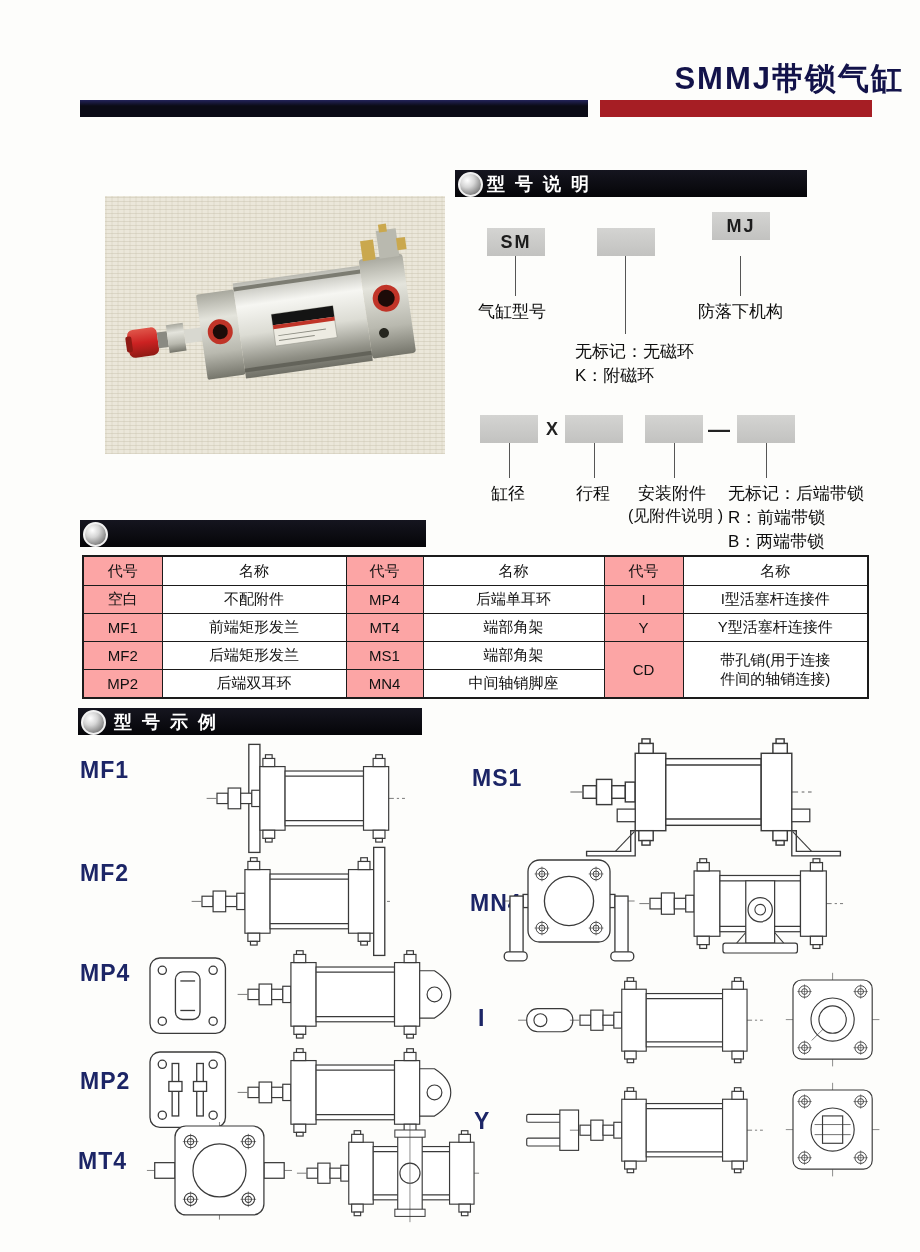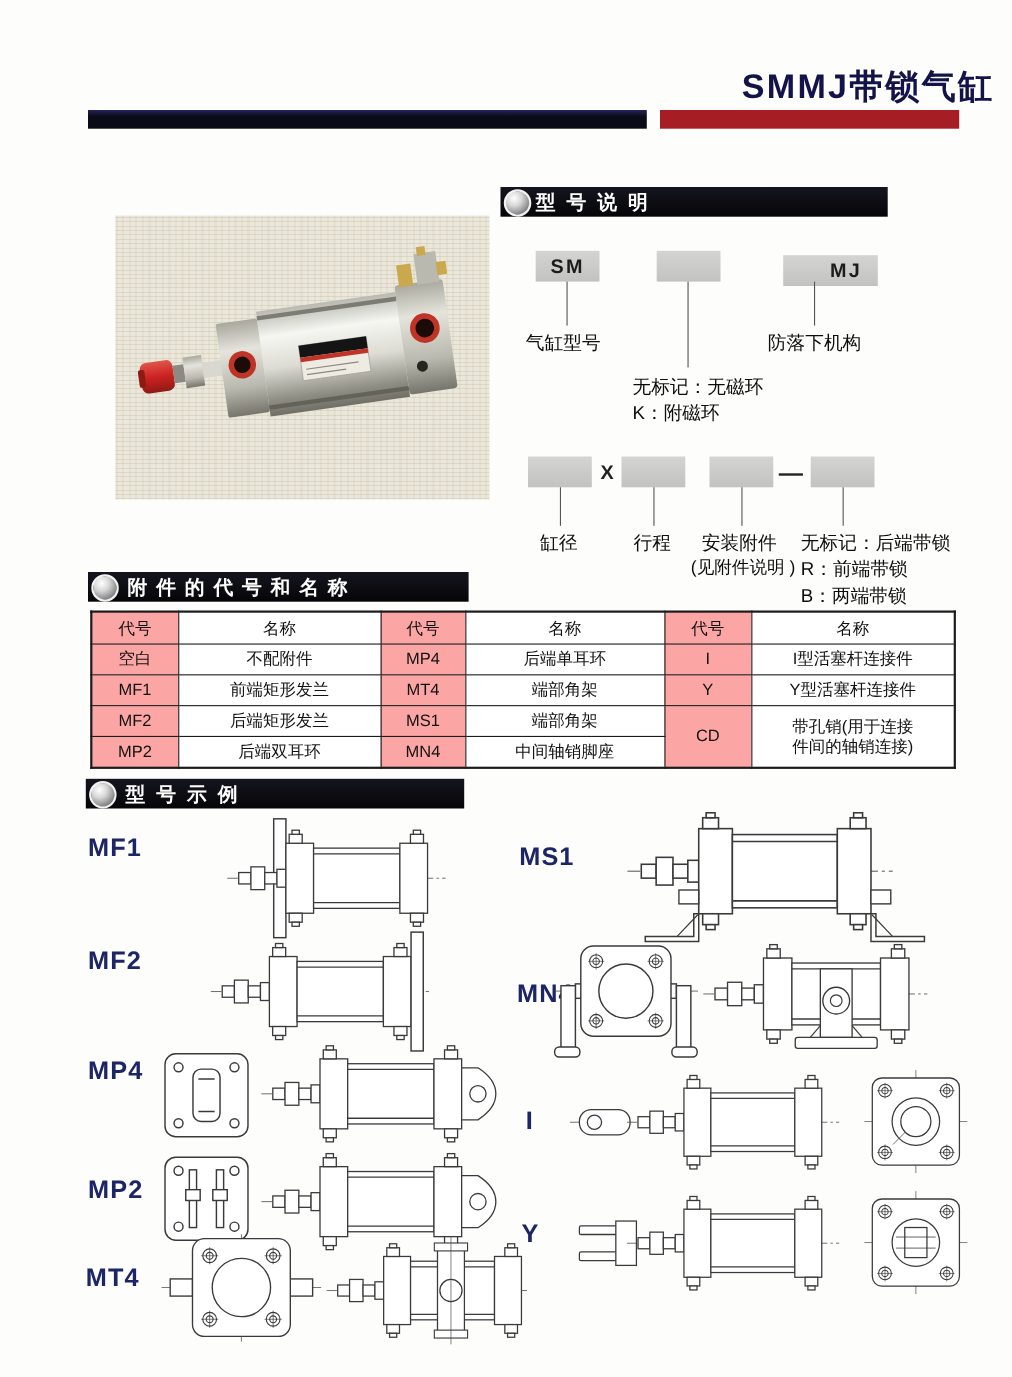--- a/index.html
+++ b/index.html
@@ -134,21 +134,21 @@
   </svg>
 </div>
 
 <div class="sec-hdr" style="left:455px;top:170px;width:320px;padding-left:32px;">
   <span class="sphere"></span>
   <span>型号说明</span>
 </div>
 
 <div class="gbox" style="left:487px;top:228px;">SM</div>
 <div class="gbox" style="left:597px;top:228px;"></div>
-<div class="gbox" style="left:712px;top:232px;padding-left:28px;">MJ</div>
+<div class="gbox" style="left:712px;top:212px;">MJ</div>
 
 <div class="vline" style="left:515px;top:256px;height:40px;"></div>
 <div class="vline" style="left:625px;top:256px;height:78px;"></div>
 <div class="vline" style="left:740px;top:256px;height:40px;"></div>
 
 <div class="lbl" style="left:478px;top:300px;">气缸型号</div>
 <div class="lbl" style="left:698px;top:300px;">防落下机构</div>
 
 <div class="lbl notes-right" style="left:575px;top:340px;width:160px;">
   <div>无标记：无磁环</div>
@@ -173,21 +173,20 @@
 <div class="lbl small" style="left:628px;top:506px;">(见附件说明 )</div>
 
 <div class="lbl notes-right" style="left:728px;top:482px;width:142px;">
   <div>无标记：后端带锁</div>
   <div>R：前端带锁</div>
   <div>B：两端带锁</div>
 </div>
 
 <div class="sec-hdr" style="left:80px;top:520px;width:310px;letter-spacing:8px;">
   <span class="sphere"></span>
-  <span>附件的代号和名称</span>
 </div>
 
 <table class="acc-table">
   <colgroup>
       <col style="width:79px">
       <col style="width:184px">
       <col style="width:77px">
       <col style="width:181px">
       <col style="width:79px">
       <col style="width:185px">

